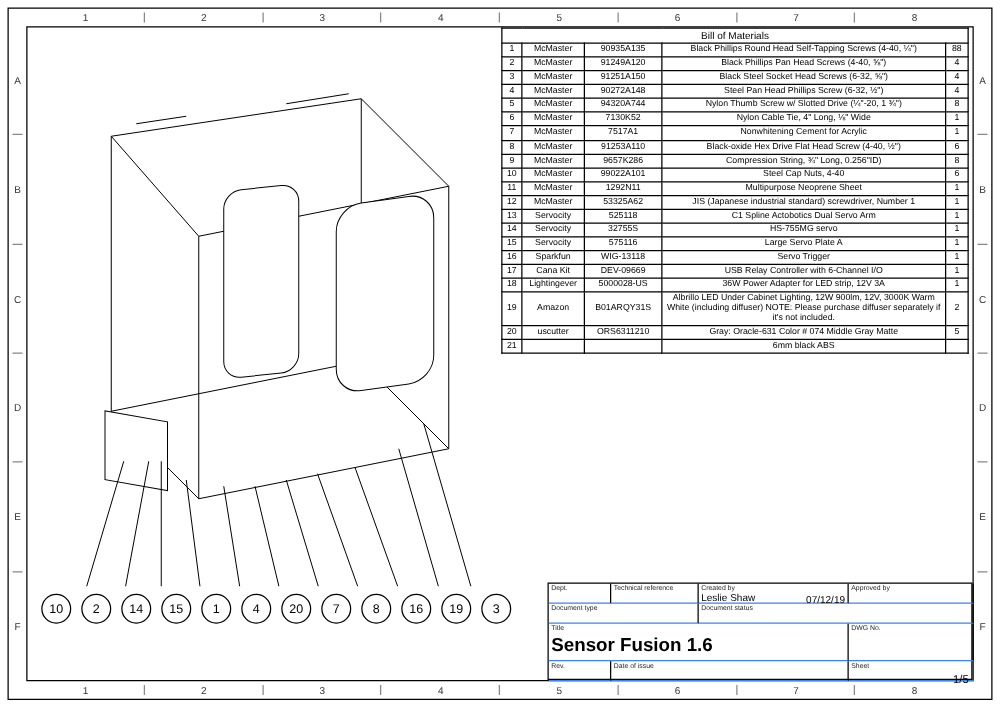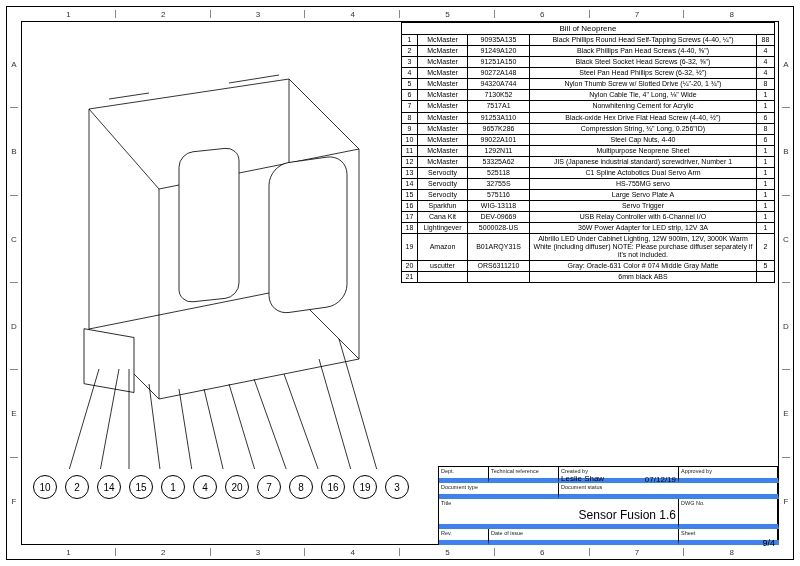--- a/index.html
+++ b/index.html
@@ -86,28 +86,28 @@
     right: 15px; bottom: 15px;
     width: 340px; height: 78px;
     border: 1px solid #000;
     display: grid;
     grid-template-columns: 50px 70px 120px 100px;
     grid-template-rows: 16px 16px 30px 16px;
     font-size: 6px;
   }
   .tb-cell {
     border-right: 1px solid #000;
-    border-bottom: 5px solid #3b82f6;
+    border-bottom: 1px solid #3b82f6;
     padding: 1px 2px;
     position: relative;
   }
   .tb-cell:last-child { border-right: none; }
   .tb-label { font-size: 5.5px; color: #222; }
   .tb-value { font-size: 8px; padding-top: 1px; }
-  .tb-title-value { font-size: 12px; font-weight: normal; padding-top: 2px; text-align: right; }
+  .tb-title-value { font-size: 15px; font-weight: bold; padding-top: 2px; }
   .tb-sheet-box {
     display: flex; align-items: flex-end; justify-content: flex-end;
     font-size: 9px; padding: 2px;
   }
 </style>
 </head>
 <body>
 
 <div class="sheet">
 
@@ -204,21 +204,21 @@
   <table class="bom">
     <colgroup>
       <col class="col-item">
         <col class="col-vendor">
         <col class="col-part">
         <col class="col-desc">
         <col class="col-qty">
     </colgroup>
     <thead>
       <tr>
-          <th colspan="5">Bill of Neoprene</th>
+          <th colspan="5">Bill of Materials</th>
         </tr>
     </thead>
     <tbody id="bom-body">
         <tr>
           <td>1</td>
           <td>McMaster</td>
           <td>90935A135</td>
           <td class="desc">Black Phillips Round Head Self-Tapping Screws (4-40, ¼")</td>
           <td>88</td>
         </tr>
@@ -398,17 +398,17 @@
       </div>
 
     <div class="tb-cell" style="grid-column:1/2">
         <div class="tb-label">Rev.</div>
       </div>
     <div class="tb-cell" style="grid-column:2/4">
         <div class="tb-label">Date of issue</div>
       </div>
     <div class="tb-cell" style="grid-column:4/5">
       <div class="tb-label">Sheet</div>
-      <div class="tb-sheet-box">9/4</div>
+      <div class="tb-sheet-box">1/5</div>
     </div>
   </div>
 
 </div>
 
 </body></html>

